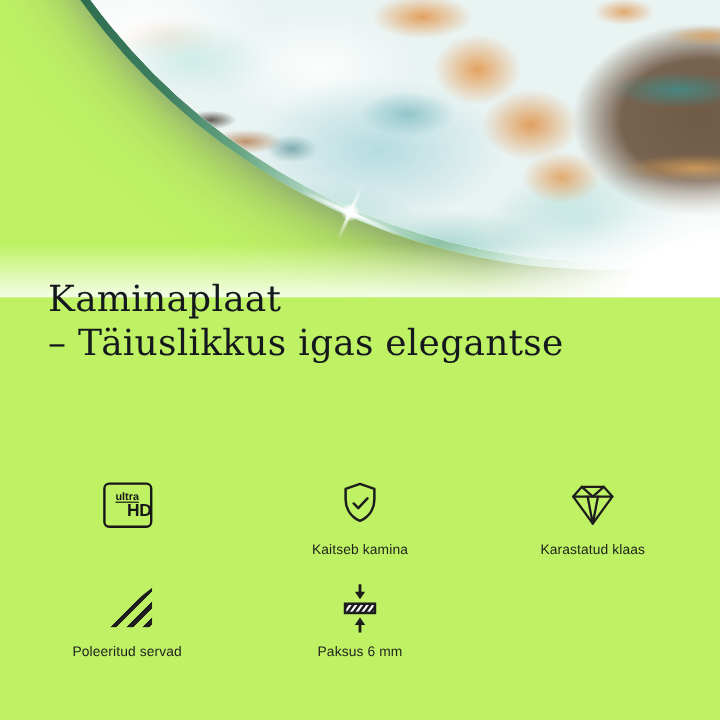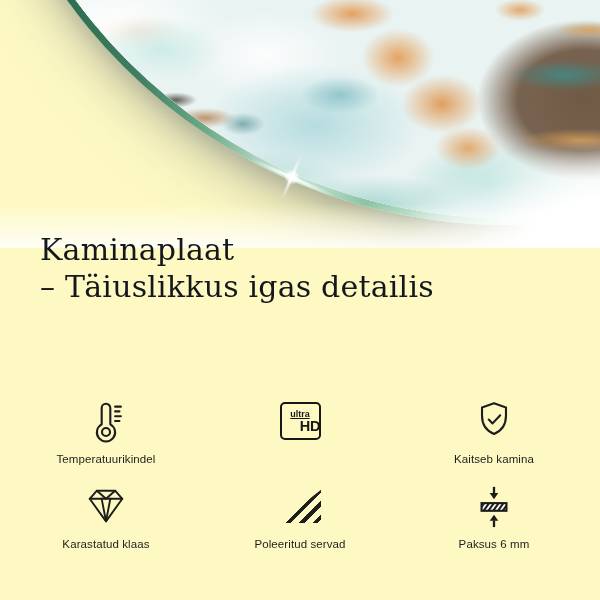--- a/index.html
+++ b/index.html
@@ -1,16 +1,16 @@
 <!DOCTYPE html>
 <html><head>
 <meta charset="utf-8">
 <style>
   html,body{margin:0;padding:0;background:#fff;}
-  .page{position:relative;width:600px;height:600px;background:#fef9c3;overflow:hidden;
+  .page{position:relative;width:600px;height:600px;background:#bef264;overflow:hidden;
         font-family:"Liberation Sans", sans-serif;}
 
   
   .hero{position:absolute;left:0;top:0;width:600px;height:248px;overflow:hidden;}
   .plate-edge{
     position:absolute;left:-35px;top:-857px;width:1082px;height:1082px;border-radius:50%;
     background:linear-gradient(to right,
       #1f4a36 0%, #2d6b4e 9%, #3f7f61 16%, #6aa886 22%,
       #d3ecdf 30%, #8cc3a4 37%, #bfe2cd 44%, #e2f3e9 52%, #eef7f1 60%, #f4faf6 100%);
     box-shadow:0 26px 60px -12px rgba(108,116,116,0.55),
@@ -103,39 +103,26 @@
     <div class="sparkle">
       <div class="ray ray1"></div>
       <div class="ray ray2"></div>
       <div class="core"></div>
     </div>
     <div class="hero-fade"></div>
   </div>
 
   <h1 class="title">
     <span>Kaminaplaat</span>
-    <span>– Täiuslikkus igas detailis</span>
+    <span>– Täiuslikkus igas elegantse</span>
   </h1>
 
 
   <div class="features">
 
-    <div class="feature">
-      <div class="icon-box">
-        <svg width="46" height="46" viewBox="0 0 48 48" fill="none" stroke="#1d1d1d" stroke-width="2.2" stroke-linecap="round" stroke-linejoin="round">
-          <path d="M28.5 27.5 V10.5 a4.5 4.5 0 0 0 -9 0 V27.5 a9.5 9.5 0 1 0 9 0 Z"></path>
-          <circle cx="24" cy="35.5" r="4.2"></circle>
-          <line x1="33.5" y1="9" x2="39.5" y2="9"></line>
-          <line x1="33.5" y1="14" x2="38" y2="14"></line>
-          <line x1="33.5" y1="19" x2="39.5" y2="19"></line>
-          <line x1="33.5" y1="24" x2="38" y2="24"></line>
-        </svg>
-      </div>
-      <div class="feature-label">Temperatuurikindel</div>
-    </div>
 
     <div class="feature">
       <div class="icon-box">
         <div class="hd-badge">
           <span class="hd-top">ultra</span>
           <span class="hd-bottom">HD</span>
         </div>
       </div>
     </div>
 

